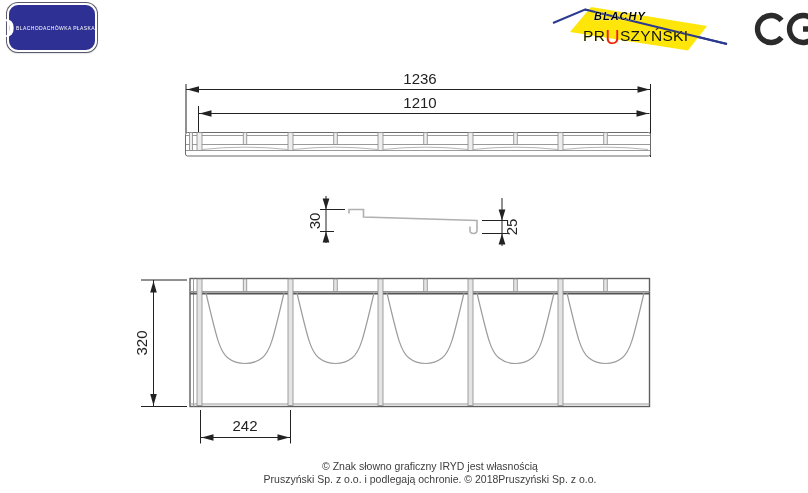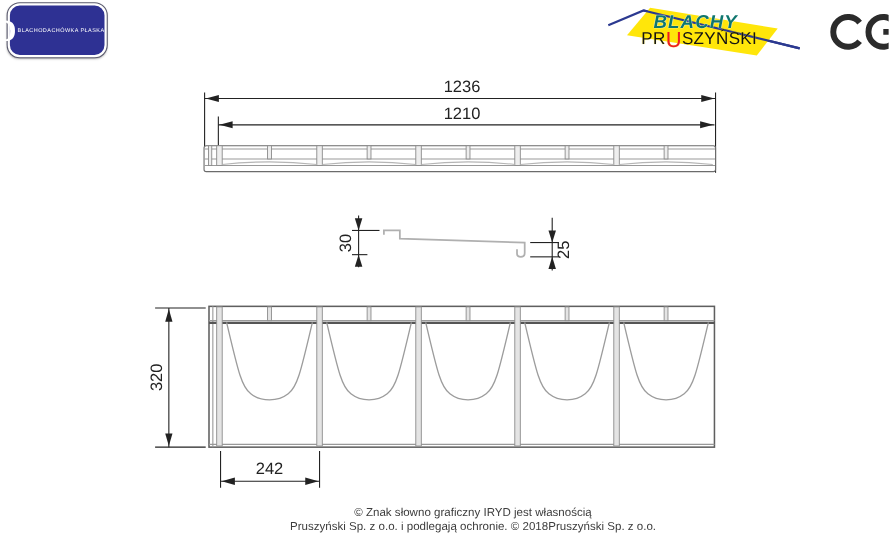--- a/index.html
+++ b/index.html
@@ -17,22 +17,22 @@
   }
   .iryd-name{
     font-family:"Liberation Serif",serif;font-weight:bold;color:#fff;
     font-size:27px;line-height:26px;letter-spacing:1px;transform:scaleY(1.05);
   }
   .iryd-sub{
     font-size:5px;color:#fff;letter-spacing:.4px;white-space:nowrap;margin-top:1px;
   }
   
   .bp-blachy{
-    position:absolute;left:594px;top:10px;color:#0f766e;
-    font-weight:bold;font-style:italic;font-size:17px;letter-spacing:1px;
+    position:absolute;left:594px;top:10px;color:#000000;
+    font-weight:bold;font-style:italic;font-size:11px;letter-spacing:1px;
     text-shadow:0 0 1px #fff,0 0 1px #fff;white-space:nowrap;
   }
   .bp-prusz{
     position:absolute;left:583px;top:26px;color:#141414;
     font-weight:normal;font-size:15.5px;letter-spacing:.3px;white-space:nowrap;
     text-shadow:0 0 1px #ffe60a;
   }
   .bp-prusz .big-u{color:#ed1c24;font-size:20px;vertical-align:-3px;}
   
   .footer{

